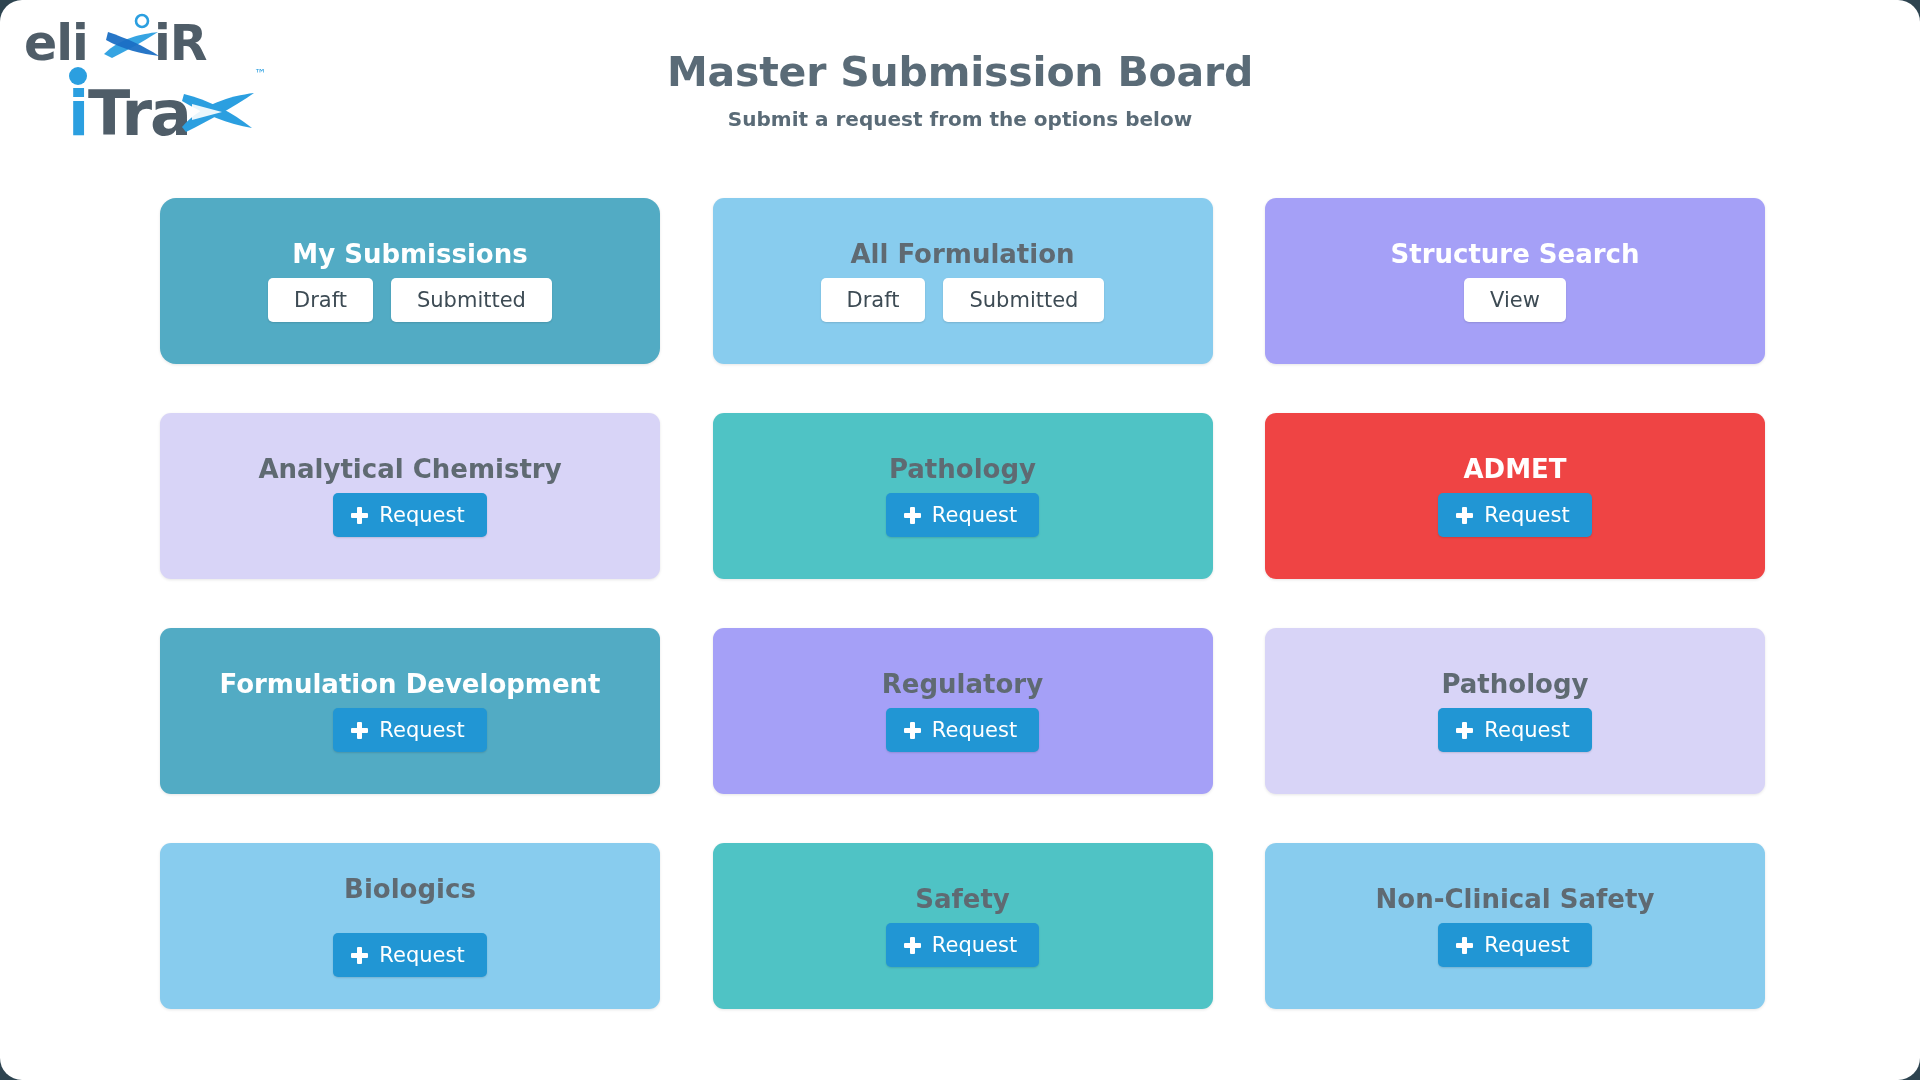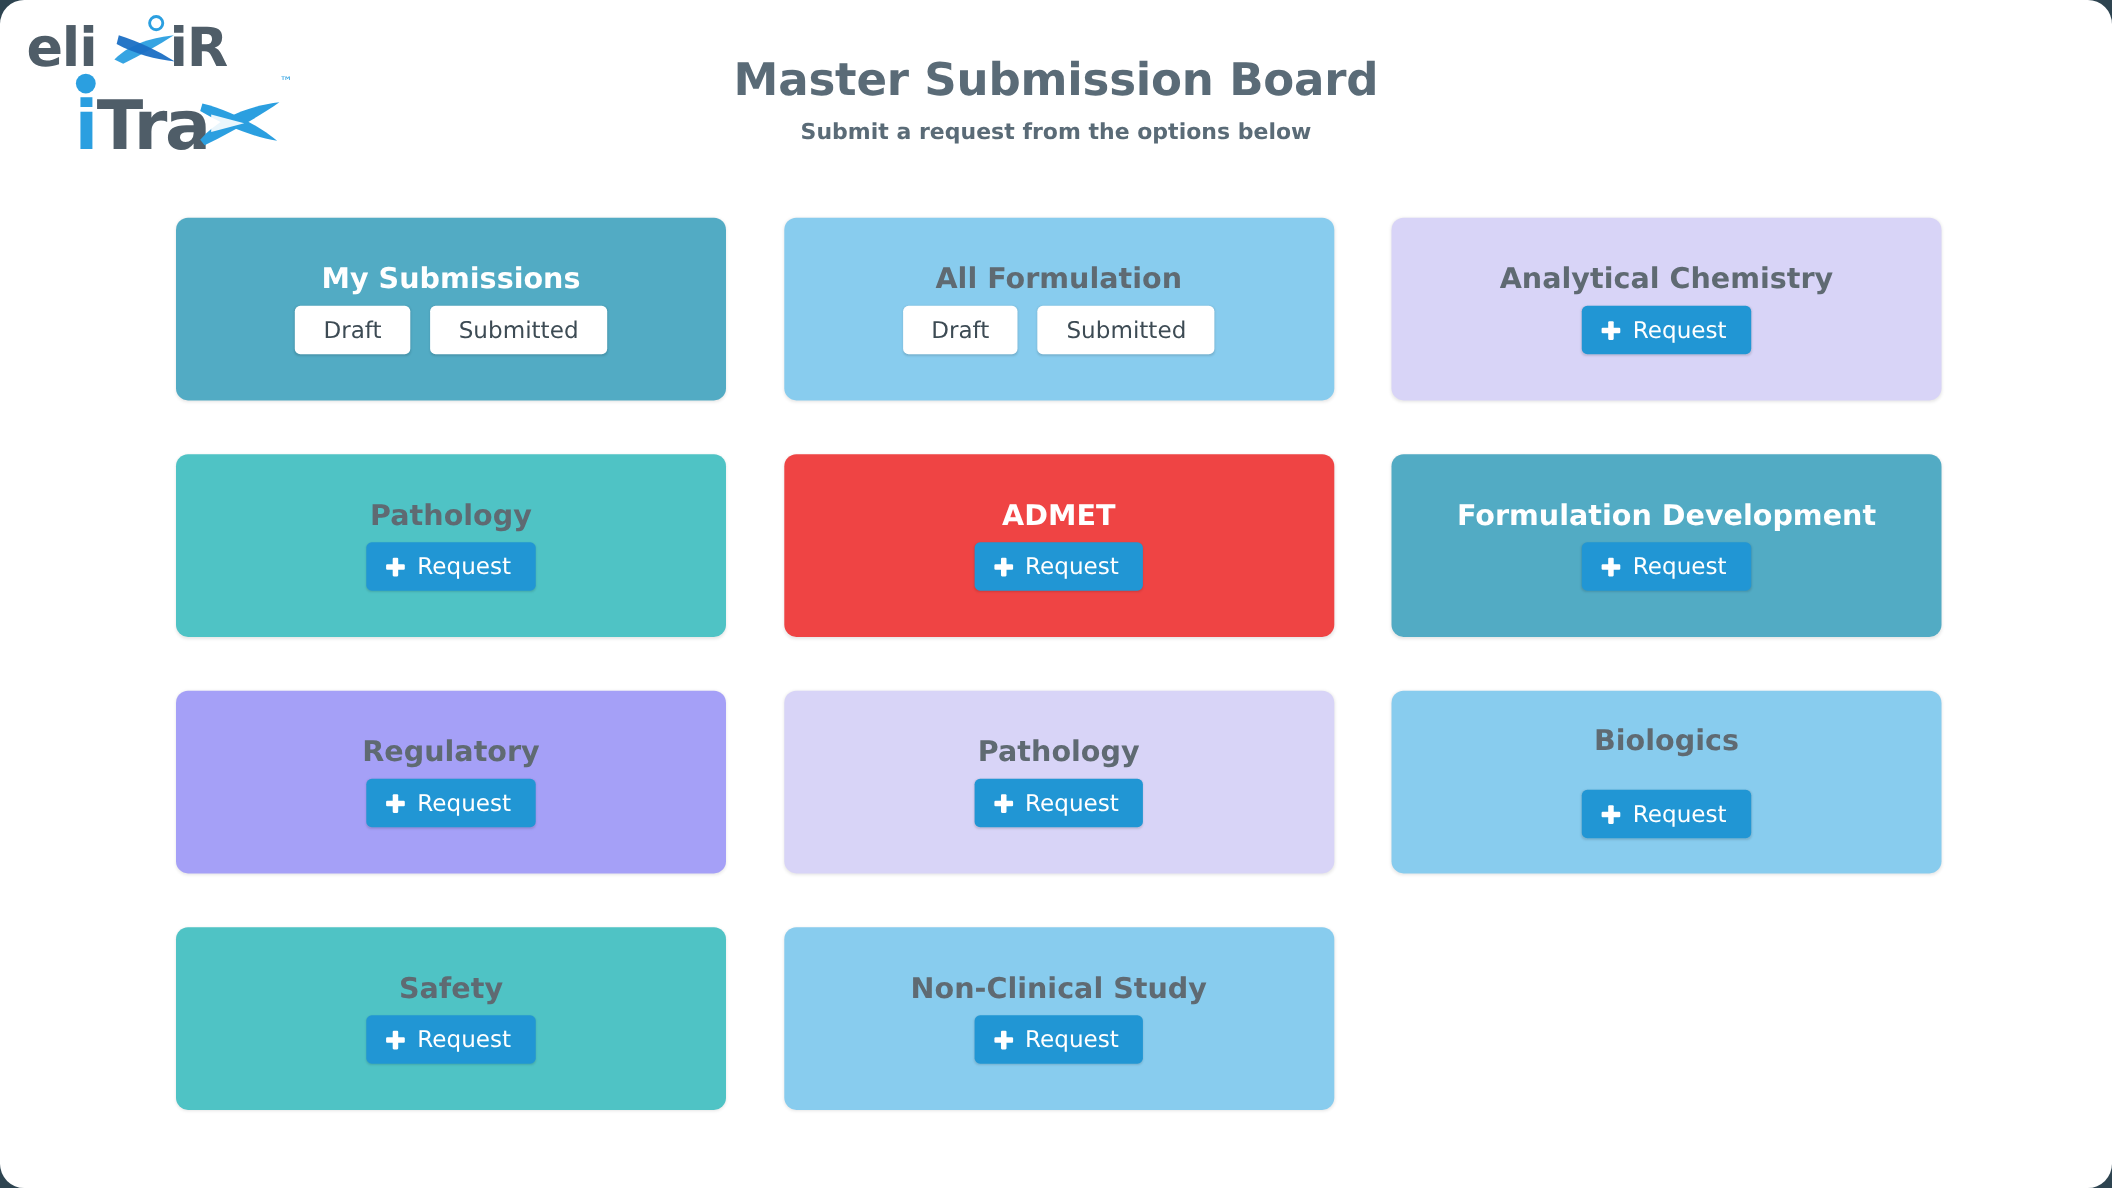--- a/index.html
+++ b/index.html
@@ -174,34 +174,40 @@
       <text x="238" y="70" fill="#2b9fe0" font-family="DejaVu Sans, Liberation Sans, sans-serif" font-size="12">™</text>
     </svg>
   </div>
 
   <div id="page-header">
     <div id="page-title">Master Submission Board</div>
     <div id="page-subtitle">Submit a request from the options below</div>
   </div>
 
   <div id="card-grid">
-      <div class="tile" style="background: rgb(82, 171, 196);">
+      <div class="tile" style="background: rgb(82, 171, 196); border-radius: 16px;">
         <div class="tile-title" style="color: rgb(255, 255, 255);">My Submissions</div>
         <div class="tile-actions">
           <button class="btn-light"><span>Draft</span></button>
           <button class="btn-light"><span>Submitted</span></button>
         </div>
       </div>
       <div class="tile" style="background: rgb(136, 204, 238);">
         <div class="tile-title" style="color: rgb(95, 106, 114);">All Formulation</div>
         <div class="tile-actions">
           <button class="btn-light"><span>Draft</span></button>
           <button class="btn-light"><span>Submitted</span></button>
         </div>
       </div>
+      <div class="tile" style="background: rgb(165, 160, 247);">
+        <div class="tile-title" style="color: rgb(255, 255, 255);">Structure Search</div>
+        <div class="tile-actions">
+          <button class="btn-light"><span>View</span></button>
+        </div>
+      </div>
       <div class="tile" style="background: rgb(216, 212, 247);">
         <div class="tile-title" style="color: rgb(95, 106, 114);">Analytical Chemistry</div>
         <div class="tile-actions">
           <button class="btn-request">
             <span class="plus-icon"></span>
             <span>Request</span>
           </button>
         </div>
       </div>
       <div class="tile" style="background: rgb(79, 195, 197);">
@@ -261,21 +267,21 @@
       <div class="tile" style="background: rgb(79, 195, 197);">
         <div class="tile-title" style="color: rgb(95, 106, 114);">Safety</div>
         <div class="tile-actions">
           <button class="btn-request">
             <span class="plus-icon"></span>
             <span>Request</span>
           </button>
         </div>
       </div>
       <div class="tile" style="background: rgb(136, 204, 238);">
-        <div class="tile-title" style="color: rgb(95, 106, 114);">Non-Clinical Study</div>
+        <div class="tile-title" style="color: rgb(95, 106, 114);">Non-Clinical Safety</div>
         <div class="tile-actions">
           <button class="btn-request">
             <span class="plus-icon"></span>
             <span>Request</span>
           </button>
         </div>
       </div>
     </div>
 
 </div>

